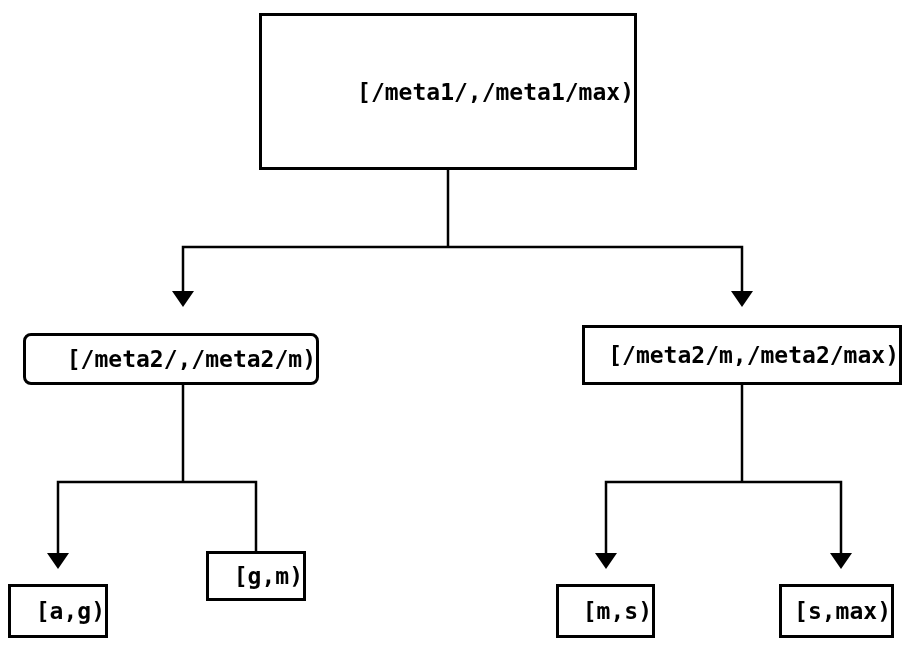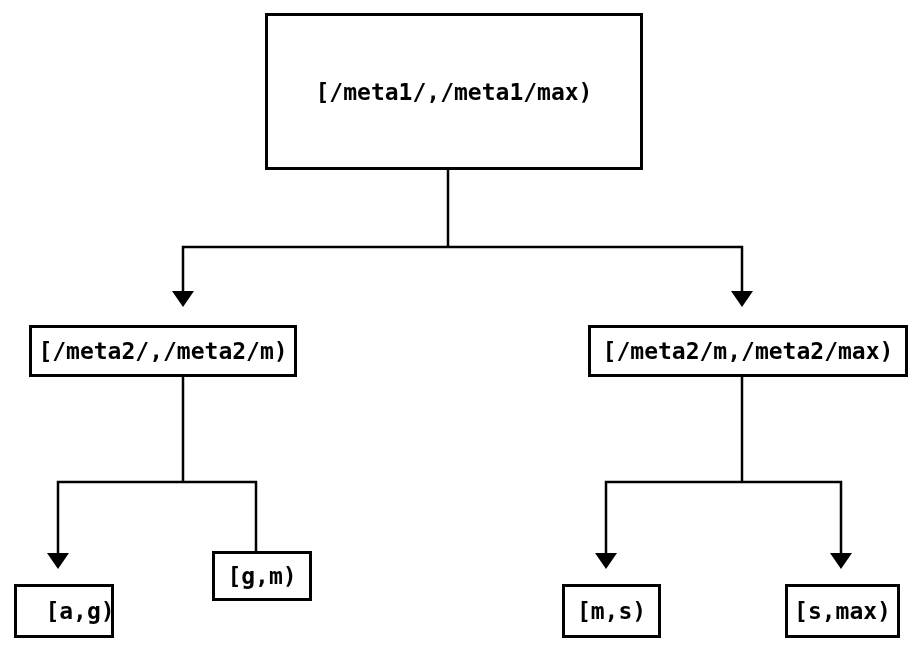--- a/index.html
+++ b/index.html
@@ -22,31 +22,30 @@
     width: 912px;
     height: 652px;
   }
   .node {
     position: absolute;
     box-sizing: border-box;
     border: 3px solid #000000;
     background: #ffffff;
     display: flex;
     align-items: center;
-    justify-content: center;
+    justify-content: flex-end;
     color: #000000;
     font-size: 23px;
     font-weight: 600;
     letter-spacing: 0;
     white-space: nowrap;
-    margin-left: 6px;
   }
   .node-root   { left: 259px; top: 13px;  width: 378px; height: 157px; }
-  .node-l2-left  { left: 23px;  top: 325px; width: 268px; height: 52px; }
-  .node-l2-right { left: 582px; top: 325px; width: 320px; height: 52px; }
+  .node-l2-left  { left: 23px;  top: 333px; width: 296px; height: 52px; border-radius: 8px; }
+  .node-l2-right { left: 582px; top: 325px; width: 320px; height: 60px; }
   .node-leaf-1 { left: 8px;   top: 584px; width: 100px; height: 54px; padding-left: 32px; }
   .node-leaf-2 { left: 206px; top: 551px; width: 100px; height: 50px; }
   .node-leaf-3 { left: 556px; top: 584px; width: 99px; height: 54px; }
   .node-leaf-4 { left: 779px; top: 584px; width: 115px; height: 54px; }
 </style>
 </head>
 <body>
 
 <div class="stage">
 

